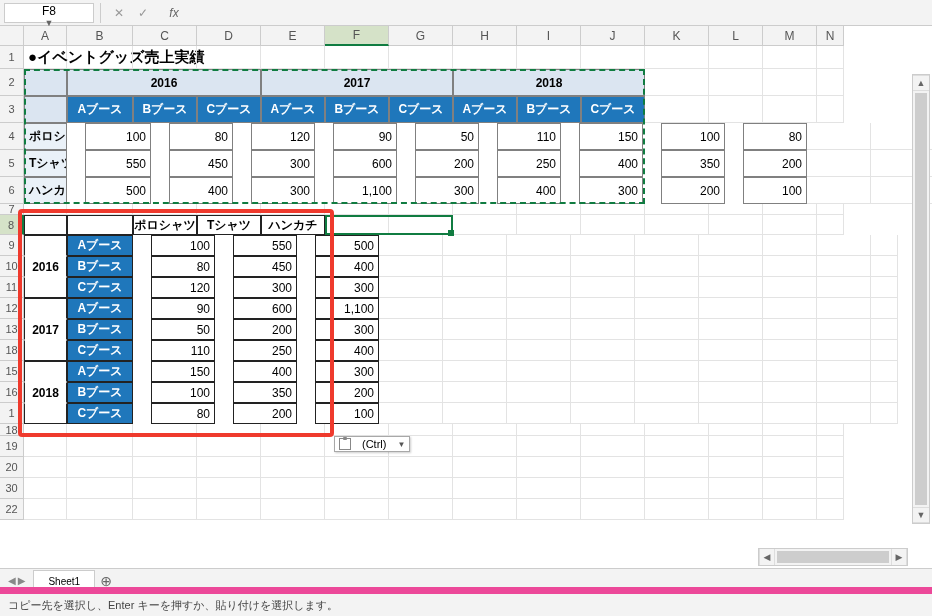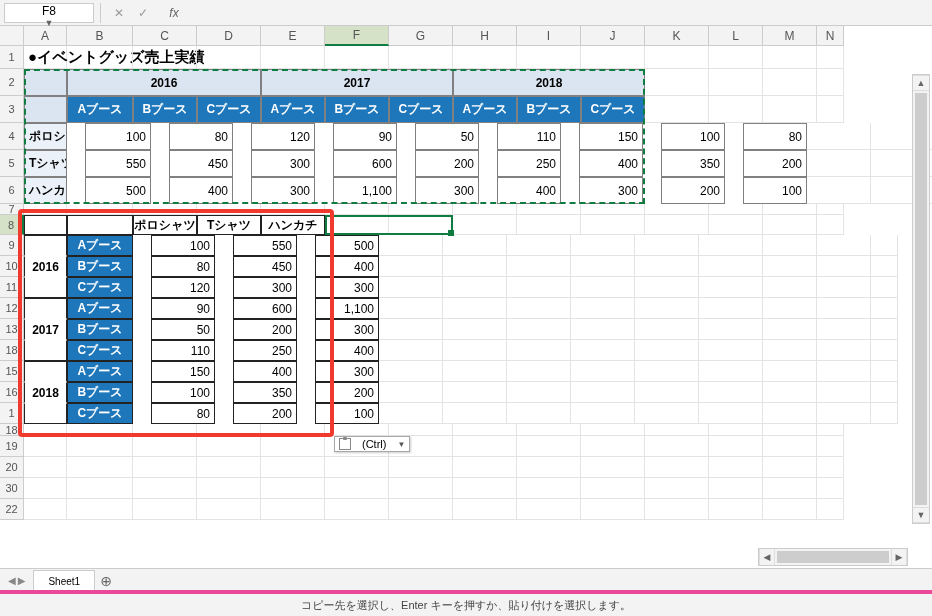--- a/index.html
+++ b/index.html
@@ -67,21 +67,21 @@
 .tab { height: 22px; padding: 0 14px; background: #fff; border: 1px solid #ccc; border-bottom: none; display: flex; align-items: center; font-size: 10px; }
 .tab-add { width: 22px; height: 22px; display: flex; align-items: center; justify-content: center; color: #666; font-size: 14px; }
 .hscroll { position: absolute; right: 24px; bottom: 26px; width: 150px; height: 18px; background: #f3f3f3; border: 1px solid #ccc; display:flex; }
 .hscroll .sbtn { width: 16px; display:flex; align-items:center; justify-content:center; color:#666; font-size:9px; border-left:1px solid #ddd; border-right:1px solid #ddd;}
 .hscroll .thumb { flex:1; background:#cdcdcd; margin:2px; }
 .vscroll { position:absolute; right:2px; top:48px; width:18px; bottom:50px; background:#f3f3f3; border:1px solid #ccc; display:flex; flex-direction:column;}
 .vscroll .sbtn { height:16px; display:flex; align-items:center; justify-content:center; color:#666; font-size:9px; border-top:1px solid #ddd; border-bottom:1px solid #ddd;}
 .vscroll .thumb { flex:1; background:#cdcdcd; margin:2px; }
 
 
-.statusbar { position: absolute; left: 0; right: 0; bottom: 0; height: 24px; background: #f3f3f3; border-top: 4px solid #ec4899; display: flex; align-items: center; padding: 11px 8px; font-size: 11px; color: #444; justify-content: center; }
+.statusbar { position: absolute; left: 0; right: 0; bottom: 0; height: 24px; background: #f3f3f3; border-top: 7px solid #ec4899; display: flex; align-items: center; padding: 11px 8px; font-size: 11px; color: #444; }
 </style>
 </head>
 <body>
 
 <div class="namebox-bar">
   <div class="namebox">
     <span>F8</span>
     <span class="namebox-dd">▼</span>
   </div>
   <div class="fbar-sep"></div>

